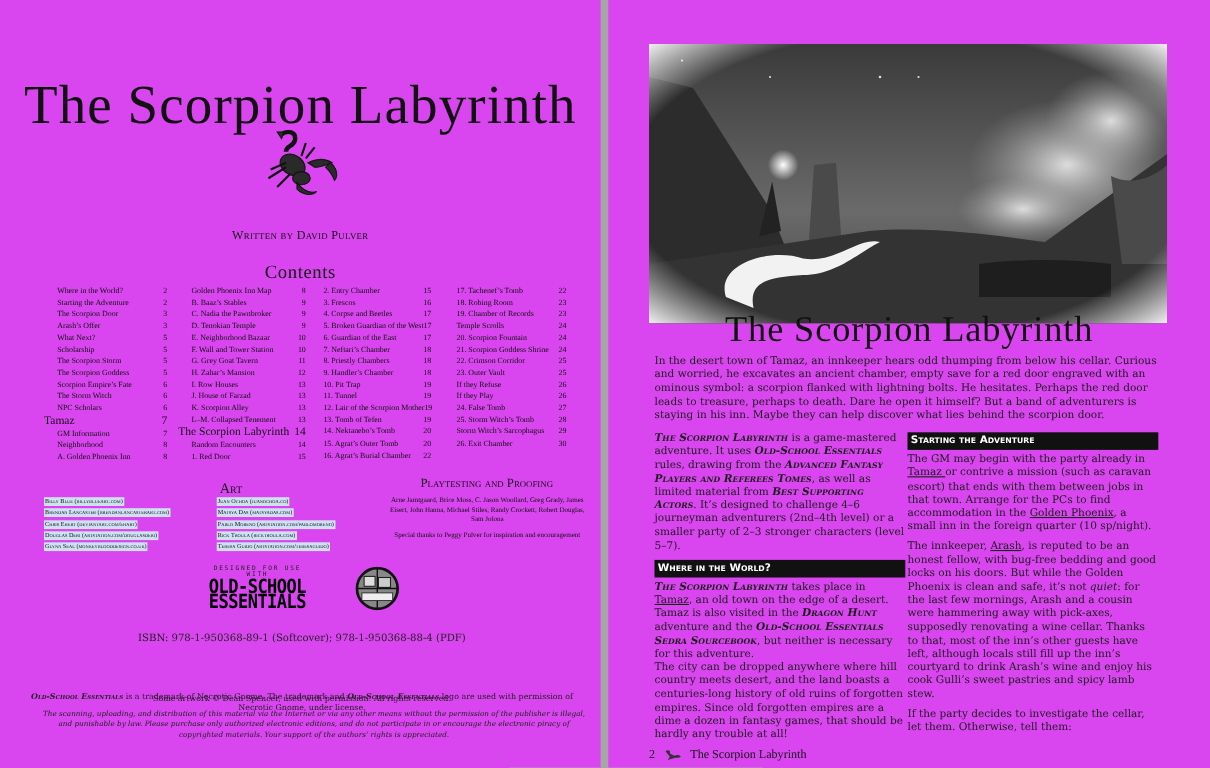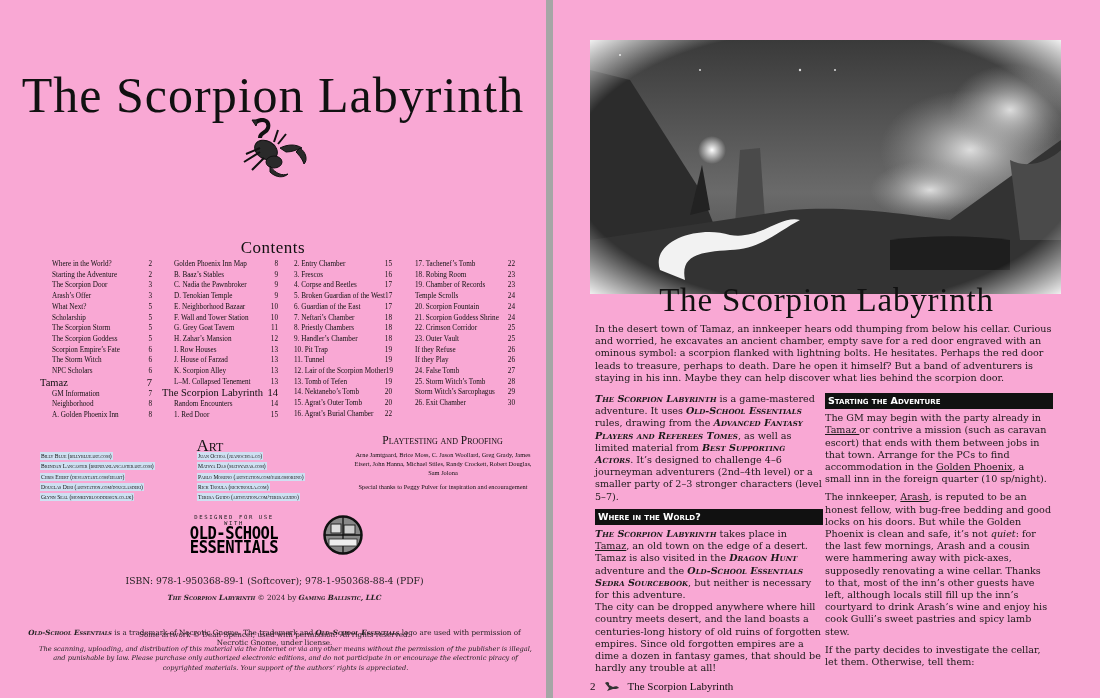--- a/index.html
+++ b/index.html
@@ -1,19 +1,19 @@
 <!DOCTYPE html>
 <html><head>
 <meta charset="utf-8">
 <style>
   * { box-sizing: border-box; margin: 0; padding: 0; }
   html, body { width: 1100px; height: 698px; overflow: hidden; background: #a6a6a6; }
   body { position: relative; font-family: "Liberation Serif", "DejaVu Serif", serif; color: #111; }
 
-  .page { position: absolute; top: 0; height: 698px; background: #f9a8d4; overflow: hidden; }
+  .page { position: absolute; top: 0; height: 698px; background: #d946ef; overflow: hidden; }
   #page-left { left: 0; width: 546px; }
   #page-right { left: 553px; width: 547px; }
 
   
   .big-title { position: absolute; left: 0; width: 546px; text-align: center; top: 66px;
     font-family: "Liberation Serif", serif; font-size: 50px; letter-spacing: 1px; color: #111; }
   .scorpion-art { position: absolute; left: 238px; top: 118px; width: 72px; height: 66px; }
   .credits { position: absolute; top: 208px; left: 0; width: 546px; text-align: center;
     font-variant: small-caps; font-size: 11px; line-height: 12px; letter-spacing: 0.3px; }
   .contents-title { position: absolute; top: 238px; left: 0; width: 546px; text-align: center;
@@ -25,21 +25,21 @@
   .toc-row.head { font-size: 10.5px; line-height: 12px; margin-top: 0px; }
   .toc-row.head .lbl { padding-left: 0; }
   .toc-row.head .num { font-size: 10.5px; }
   #toc1 { left: 40px; width: 112px; }
   #toc2 { left: 162px; width: 116px; }
   #toc3 { left: 294px; width: 98px; }
   #toc3 .toc-row .lbl { padding-left: 0; }
   #toc4 { left: 415px; width: 100px; }
   #toc4 .toc-row .lbl { padding-left: 0; }
 
-  .section-head { position: absolute; font-variant: small-caps; font-size: 17px; text-align: center; }
+  .section-head { position: absolute; font-variant: small-caps; font-size: 13px; text-align: center; }
   #art-head { left: 160px; width: 100px; top: 436px; }
   #play-head { left: 350px; width: 185px; top: 434px; font-size: 11.5px; }
 
   .art-list { position: absolute; top: 451px; font-variant: small-caps; font-size: 5.6px; line-height: 10.3px; }
   .art-list .ai { background: #cfe0f2; display: inline-block; padding: 0 1px; line-height: 8px; margin: 1px 0; white-space: nowrap; }
   #art-left { left: 40px; }
   #art-right { left: 197px; }
 
   .play-text { position: absolute; left: 352px; width: 182px; top: 450px; text-align: center; font-size: 6.4px; line-height: 9.2px; }
   .play-text p + p { margin-top: 4px; }
@@ -86,20 +86,21 @@
       <ellipse cx="28" cy="32" rx="12" ry="9" transform="rotate(30 28 32)"></ellipse>
       <ellipse cx="36" cy="44" rx="8" ry="6"></ellipse>
       <path d="M42 30 C 50 26, 58 26, 64 30 C 58 32, 54 34, 48 34 z"></path>
       <path d="M62 30 C 68 34, 70 42, 66 46 C 64 40, 60 36, 58 34 z"></path>
       <path d="M32 48 C 38 56, 44 58, 50 56 C 46 60, 38 60, 32 54 z"></path>
       <path d="M22 30 L 8 36 M 22 34 L 6 44 M 26 40 L 14 52 M 40 26 L 48 16 M 36 24 L 40 12" fill="none" stroke-width="2"></path>
     </g>
   </svg>
 
   <div class="credits">
+    <div>Written by David Pulver</div>
   </div>
 
   <div class="contents-title">Contents</div>
 
   <div class="toc-col" id="toc1">
       <div class="toc-row">
         <span class="lbl">Where in the World?</span>
         <span class="num">2</span>
       </div>
       <div class="toc-row">
@@ -372,21 +373,20 @@
   <svg class="gb-logo" viewBox="0 0 40 40">
     <circle cx="20" cy="20" r="18.5" fill="#888" stroke="#111" stroke-width="2.5"></circle>
     <rect x="8" y="9" width="10" height="9" fill="#ddd" stroke="#222" stroke-width="1"></rect>
     <rect x="21" y="10" width="11" height="9" fill="#ccc" stroke="#222" stroke-width="1"></rect>
     <line x1="20" y1="2" x2="20" y2="38" stroke="#111" stroke-width="1.3"></line>
     <line x1="2" y1="20" x2="38" y2="20" stroke="#111" stroke-width="1.3"></line>
     <rect x="6" y="24" width="28" height="7" fill="#eee" stroke="#222" stroke-width="0.8"></rect>
   </svg>
 
   <div class="legal" id="isbn">ISBN: 978-1-950368-89-1 (Softcover); 978-1-950368-88-4 (PDF)</div>
-  <div class="legal" id="copyright"><span class="sc-bi">The Scorpion Labyrinth</span><span> © 2024  by </span><span class="sc-bi">Gaming Ballistic, LLC</span></div>
   <div class="legal" id="tm"><span class="sc-bi">Old-School Essentials</span><span> is a trademark of Necrotic Gnome. The trademark and </span><span class="sc-bi">Old-School Essentials</span><span> logo are used with permission of Necrotic Gnome, under license.</span></div>
   <div class="legal" id="artwork">Some artwork © Dean Spencer, used with permission. All rights reserved.</div>
   <div class="legal" id="piracy">The scanning, uploading, and distribution of this material via the Internet or via any other means without the permission of the publisher is illegal, and punishable by law. Please purchase only authorized electronic editions, and do not participate in or encourage the electronic piracy of copyrighted materials. Your support of the authors’ rights is appreciated.</div>
 </div>
 
 <div class="page" id="page-right">
   <svg class="illustration" viewBox="0 0 471 254" preserveAspectRatio="none">
     <defs>
       <linearGradient id="sky" x1="0" y1="0" x2="0" y2="1">
         <stop offset="0" stop-color="#3a3a3a"></stop>

